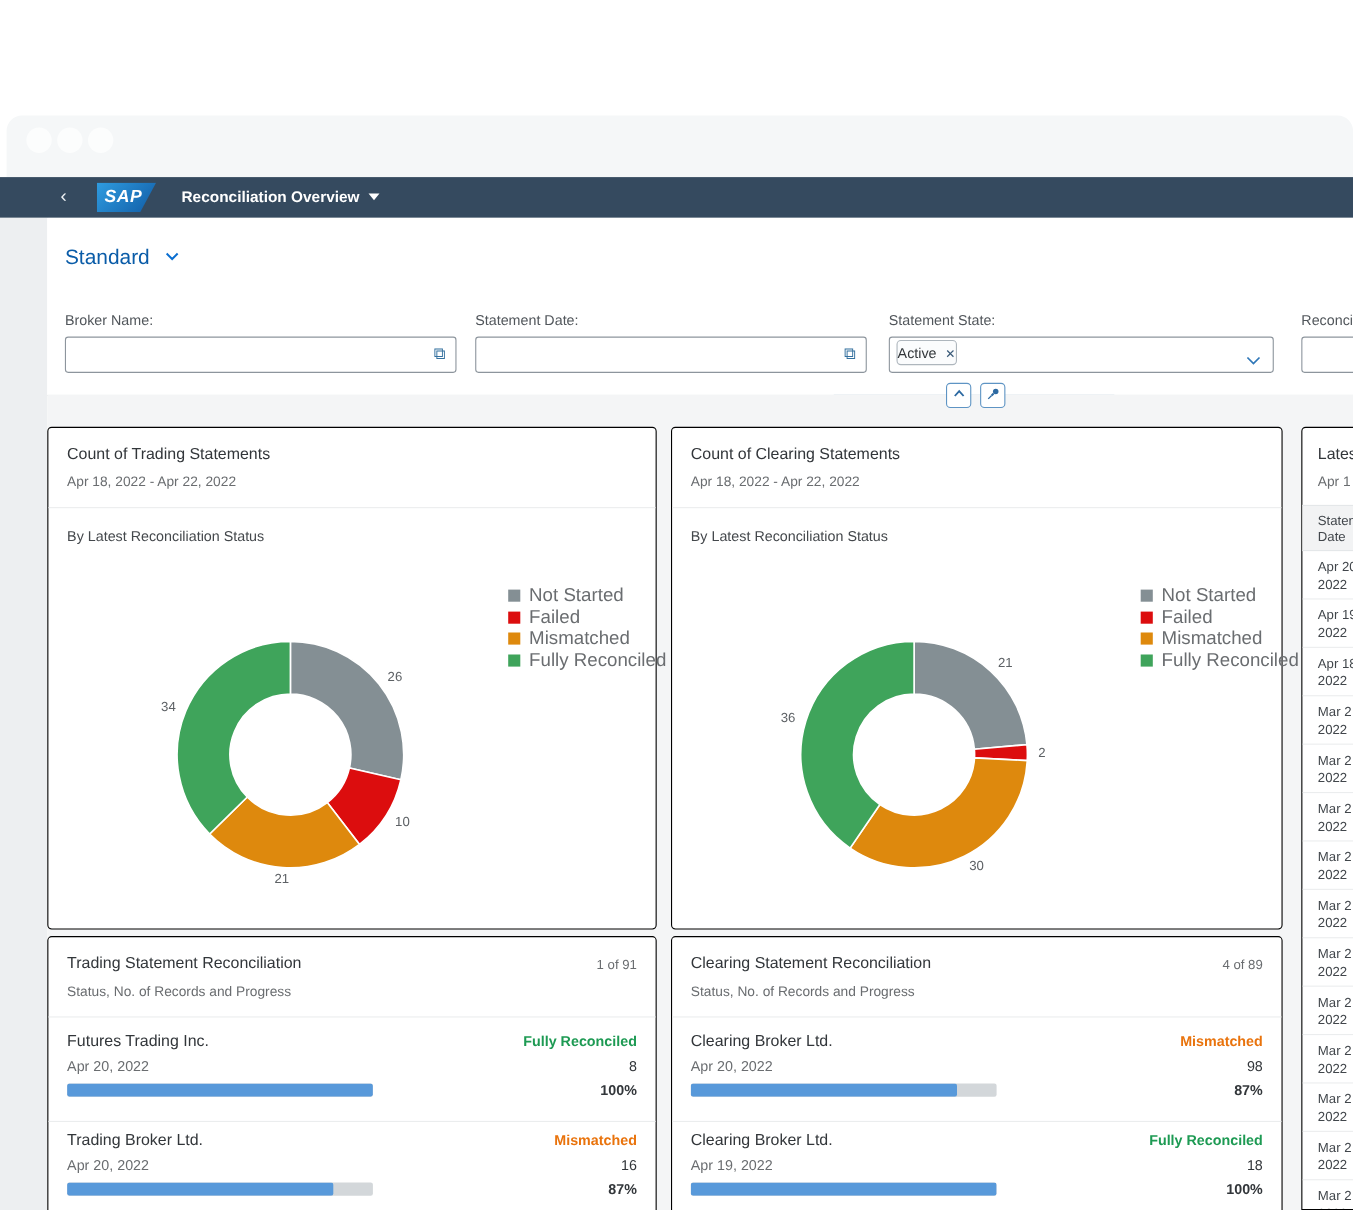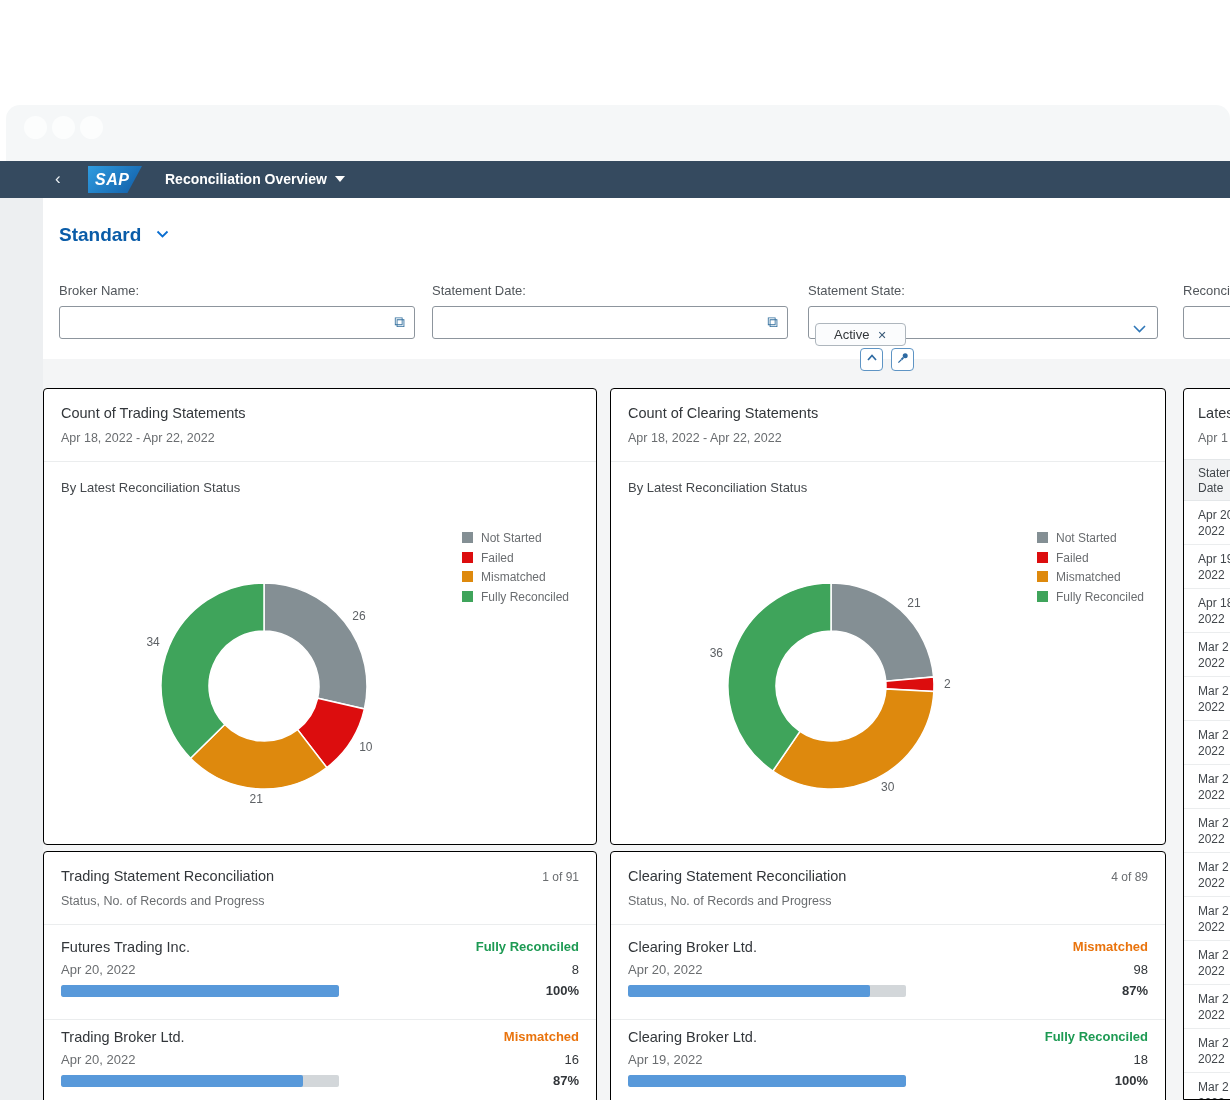--- a/index.html
+++ b/index.html
@@ -16,44 +16,44 @@
   .logo{position:absolute;left:88px;top:5px;width:54px;height:27px;
         background:linear-gradient(135deg,#2f9ce0 0%,#1565ae 85%);
         clip-path:polygon(0 0,100% 0,73% 100%,0 100%);
         color:#fff;font-weight:bold;font-size:16px;line-height:27px;text-indent:7px;letter-spacing:.5px;font-style:italic}
   .apptitle{position:absolute;left:165px;top:10px;color:#fff;font-size:14px;font-weight:bold;cursor:pointer}
   .apptitle .tri{display:inline-block;margin-left:8px;width:0;height:0;border-left:5px solid transparent;
                  border-right:5px solid transparent;border-top:6px solid #fff;vertical-align:2px}
   
   .gutter{position:absolute;left:0;top:198px;bottom:0;width:43px;background:#edeff1}
   .filterzone{position:absolute;left:43px;right:0;top:198px;height:161px;background:#fff;border-bottom:1px solid #d8dbde}
-  .variant{position:absolute;left:16px;top:26px;font-size:19px;font-weight:bold;color:#0a5ca8;cursor:pointer}
+  .variant{position:absolute;left:16px;top:26px;font-size:19px;font-weight:normal;color:#0a5ca8;cursor:pointer}
   .variant svg{margin-left:9px;vertical-align:2px}
   .ffield{position:absolute;top:85px}
   .ffield label{display:block;font-size:13px;color:#51565b;margin-bottom:8px}
   .finput{position:relative;height:31px;border:1px solid #8d959d;border-radius:3px;background:#fff;cursor:text}
   .vh{position:absolute;right:9px;top:5px;font-size:15px;color:#35719f;cursor:pointer;line-height:20px}
   .ddchev{position:absolute;right:11px;top:12px;cursor:pointer}
-  .token{position:absolute;left:6px;top:16px;height:21px;border:1px solid #aeb6bd;border-radius:4px;background:#fbfcfd;
-         font-size:13px;color:#32363a;line-height:21px;padding:0 18px;white-space:nowrap}
+  .token{position:absolute;left:6px;top:2px;height:21px;border:1px solid #aeb6bd;border-radius:4px;background:#fbfcfd;
+         font-size:13px;color:#32363a;line-height:21px;padding:0 0;white-space:nowrap}
   .token .x{margin-left:8px;color:#3a5a78;font-size:11px;cursor:pointer}
   .fbtns{position:absolute;bottom:-12px;left:817px;z-index:3}
   .fbtn{display:inline-block;width:23px;height:23px;background:#fff;border:1px solid #5e94c4;border-radius:4px;
         margin-right:4px;text-align:center;cursor:pointer;padding:0;vertical-align:top}
   .blueseg{position:absolute;bottom:-1px;left:715px;width:255px;height:1px;background:#7d9cba}
   
   .dash{position:absolute;left:43px;right:0;top:359px;bottom:0;background:#f4f5f6}
   .card{position:absolute;background:#fff;border:1px solid #000000;border-radius:4px;box-sizing:border-box}
   .ctitle{position:absolute;left:17px;top:16px;font-size:14.5px;color:#32363a}
   .csub{position:absolute;left:17px;top:42px;font-size:12.5px;color:#6a6d70}
   .cdiv{position:absolute;left:0;right:0;top:72px;height:1px;background:#ebedee}
   .section{position:absolute;left:17px;top:91px;font-size:13px;color:#44484c}
   .chartsvg{position:absolute;left:0;top:110px}
   .legend{position:absolute;left:418px;top:142px}
-  .lgrow{height:19.5px;font-size:12px;color:#6a6d70;white-space:nowrap}
+  .lgrow{height:19.5px;font-size:17px;color:#6a6d70;white-space:nowrap}
   .lgrow .sw{display:inline-block;width:11px;height:11px;margin-right:8px;vertical-align:-1px}
   .ccount{position:absolute;right:17px;top:18px;font-size:12px;color:#6a6d70}
   
   .litem{position:absolute;left:0;right:0;height:84px;cursor:pointer}
   .liname{position:absolute;left:17px;top:9px;font-size:14.5px;color:#32363a}
   .lidate{position:absolute;left:17px;top:32px;font-size:13px;color:#6a6d70}
   .listate{position:absolute;right:17px;top:9px;font-size:13px;font-weight:bold}
   .lirec{position:absolute;right:17px;top:32px;font-size:13px;color:#32363a}
   .lipct{position:absolute;right:17px;top:53px;font-size:13px;font-weight:bold;color:#32363a}
   .bar{position:absolute;left:17px;top:55px;width:278px;height:12px;background:#d3d7da;border-radius:2px;overflow:hidden}

